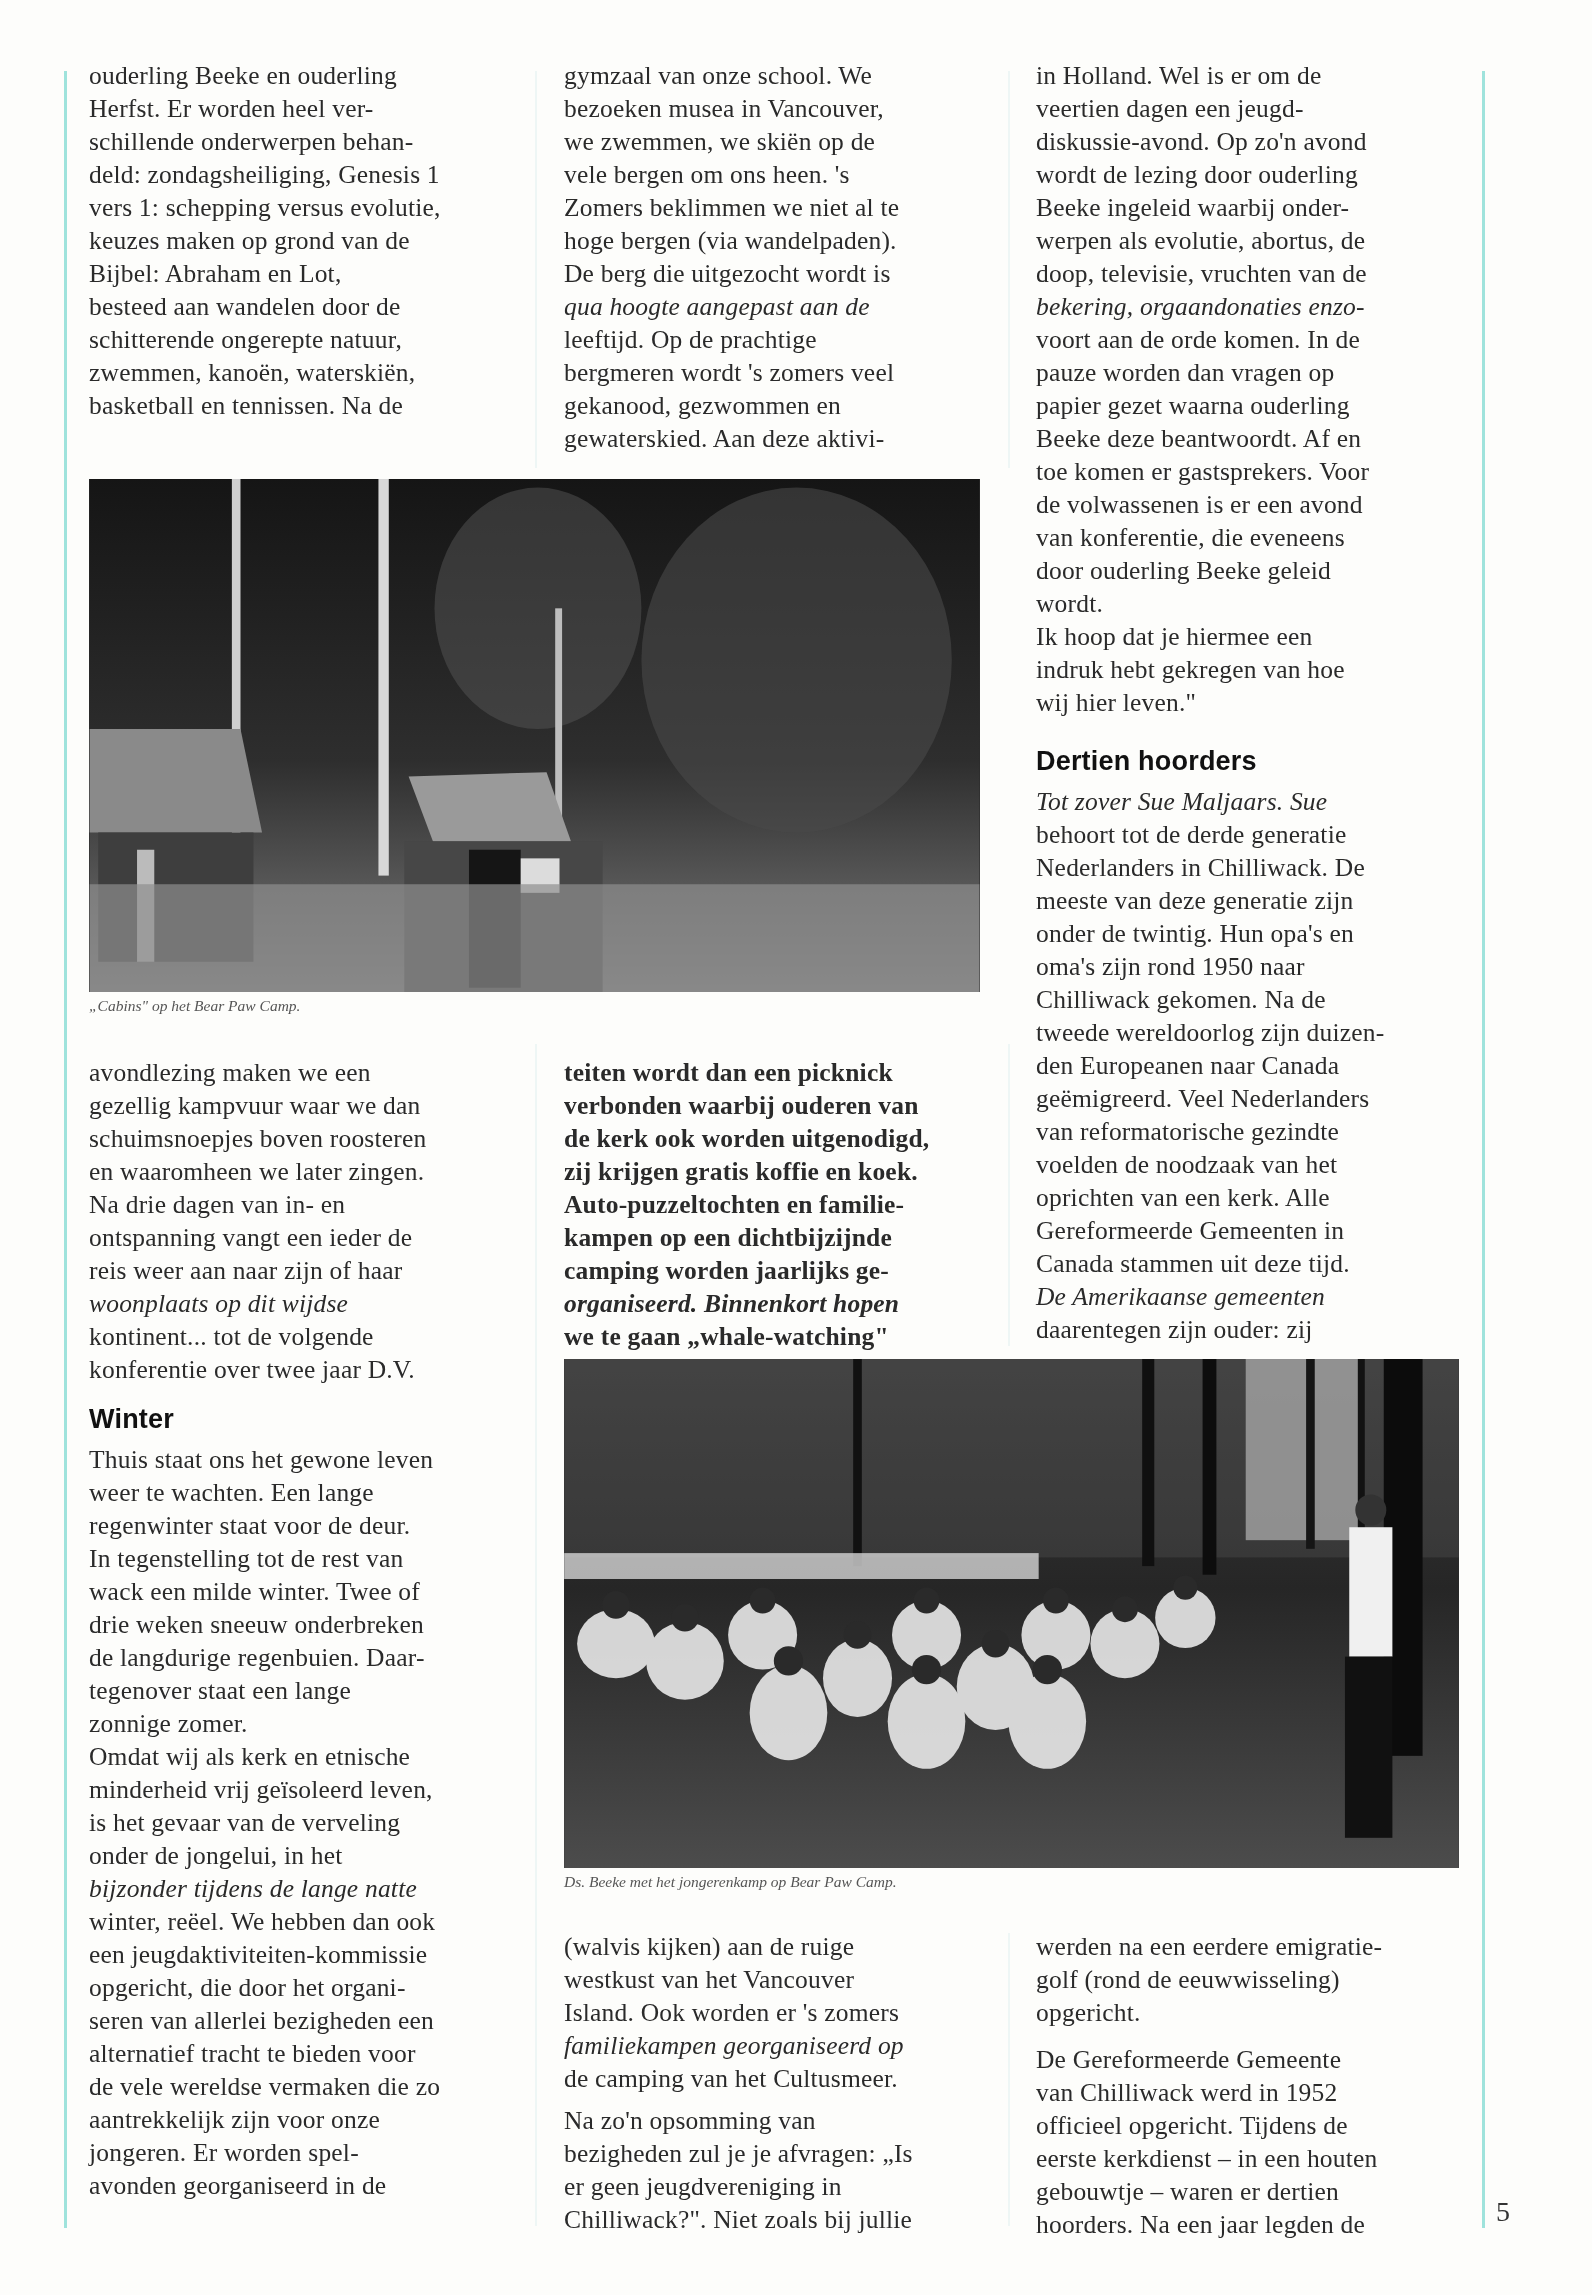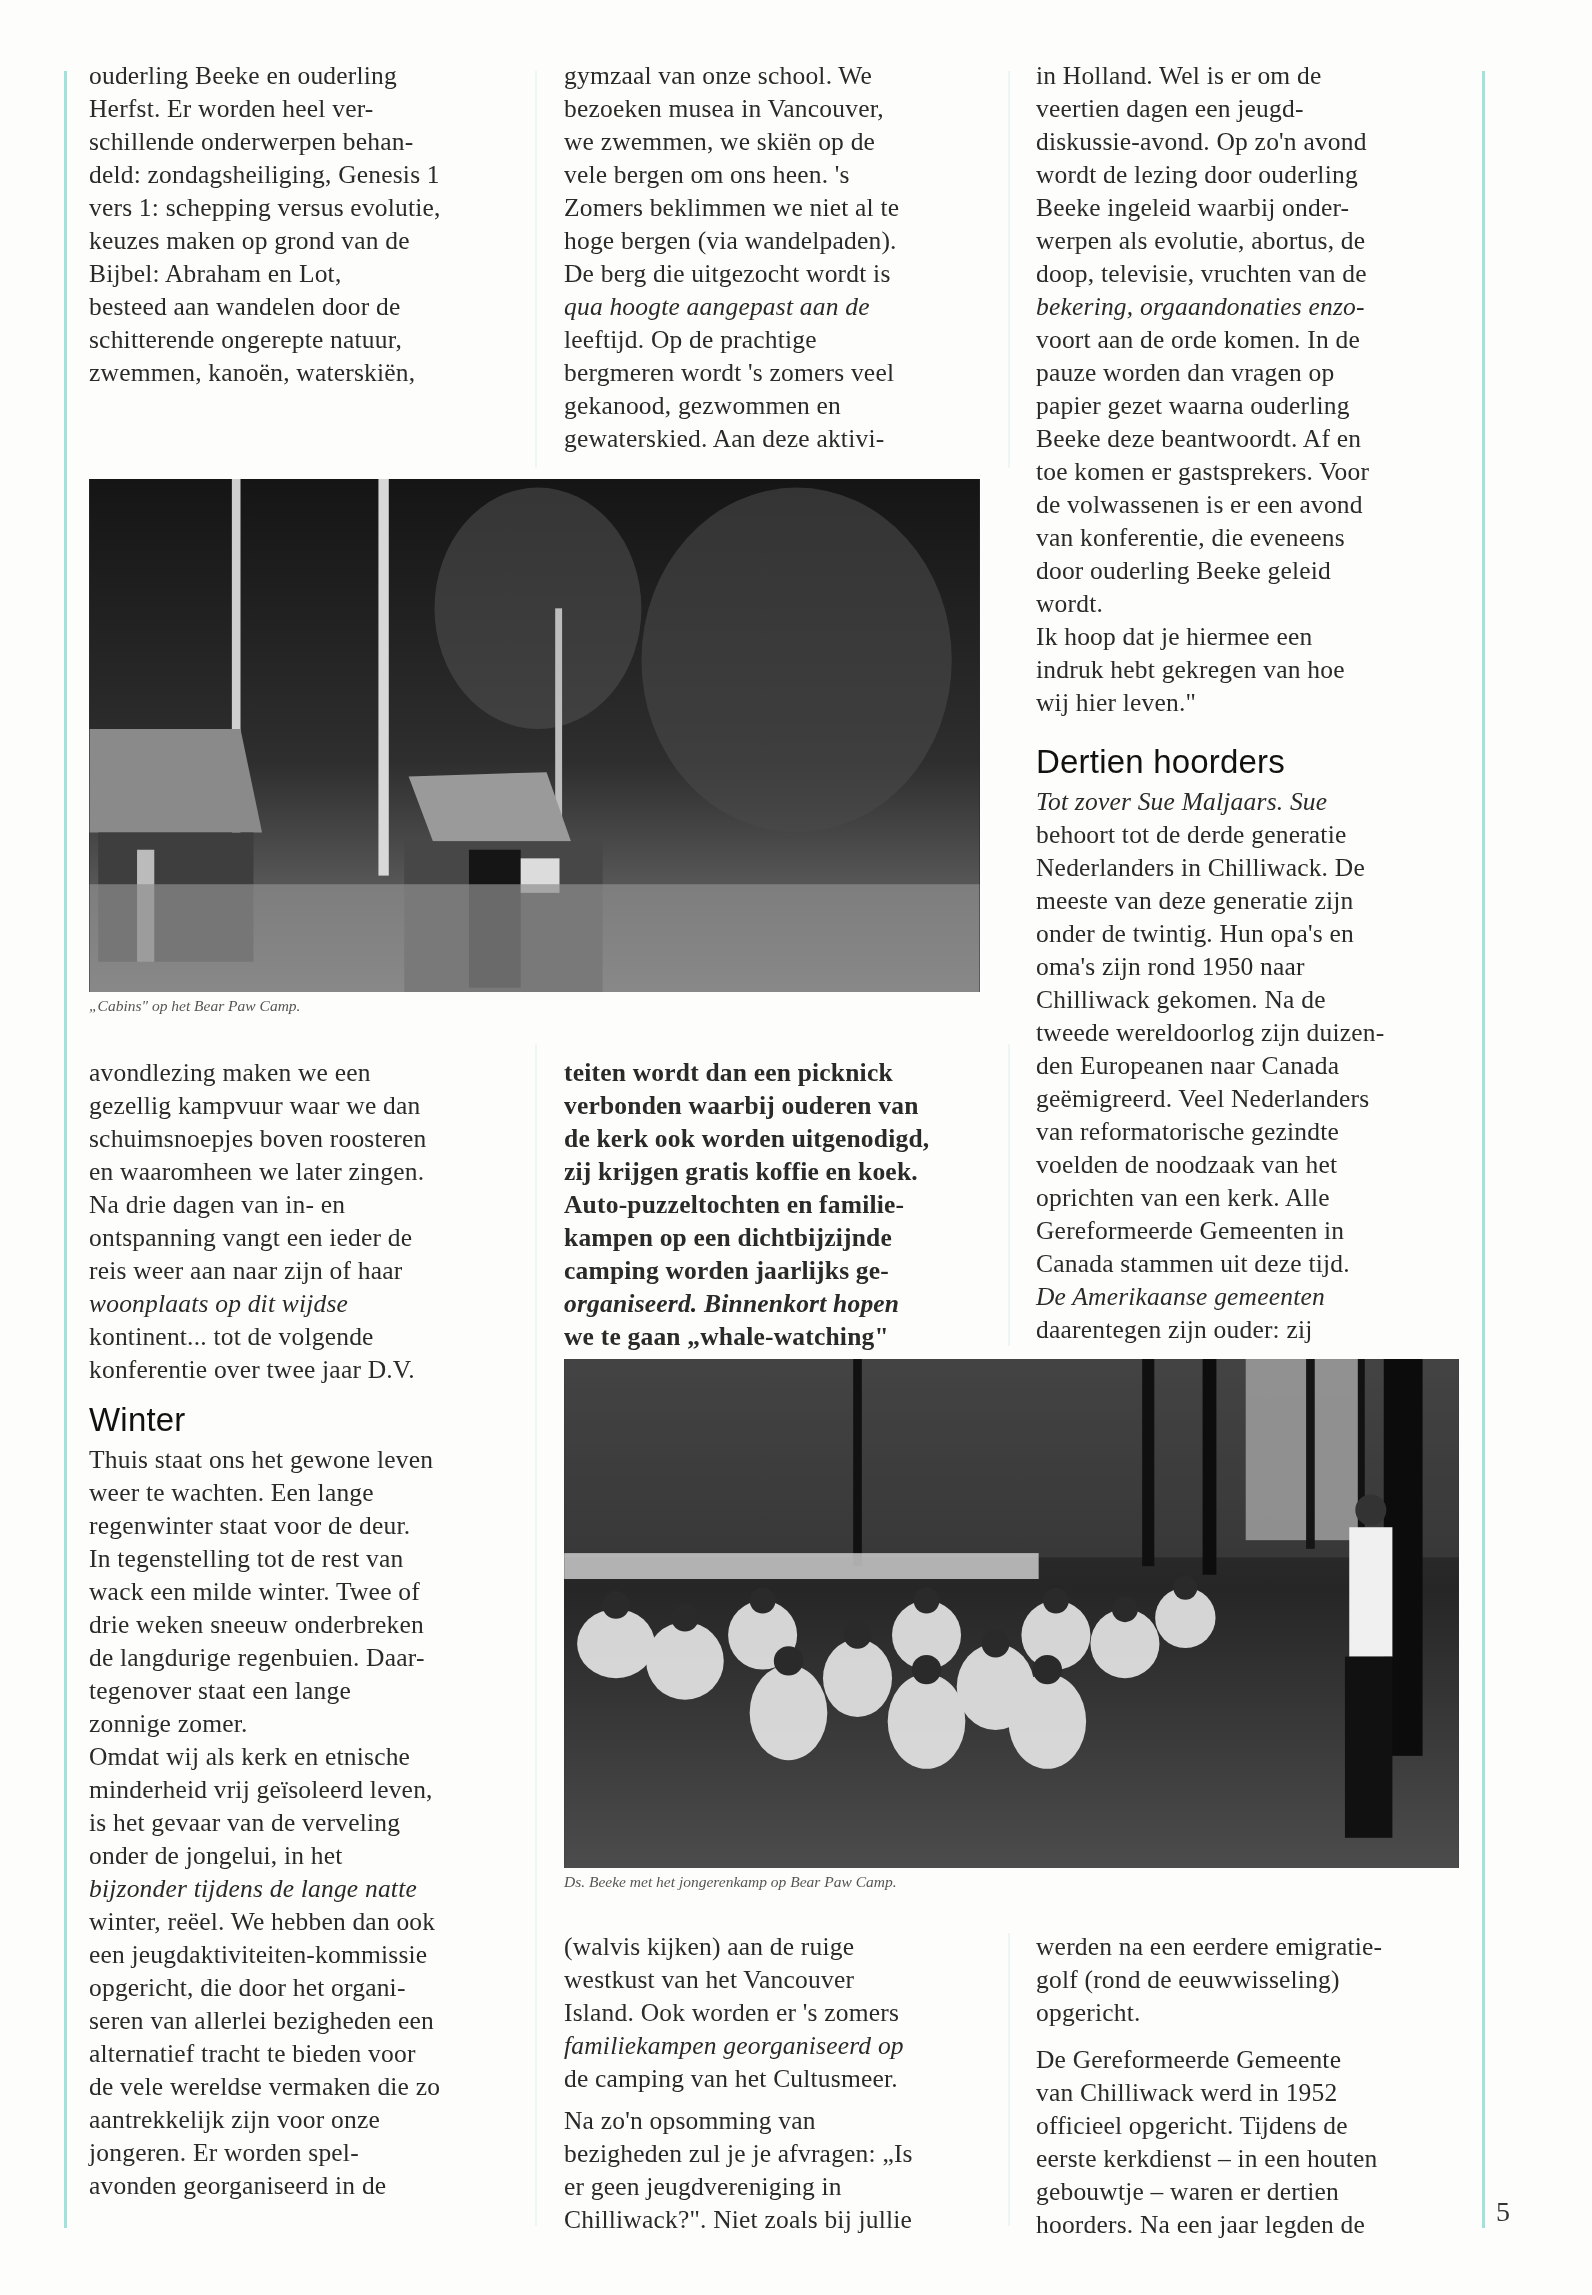--- a/index.html
+++ b/index.html
@@ -3,22 +3,22 @@
 <meta charset="utf-8">
 <style>
   html, body { margin: 0; padding: 0; background: #fdfdfb; }
   body { width: 1592px; height: 2295px; position: relative; overflow: hidden;
          font-family: "Liberation Serif", "DejaVu Serif", serif; color: #2a2a2a; }
   .rule { position: absolute; width: 2.6px; background: #9fe3dc; }
   .gutter { position: absolute; width: 1.7px; background: #eef6f5; }
   .block { position: absolute; font-size: 25.5px; line-height: 33px; letter-spacing: 0.2px; }
   .block span.line { display: block; white-space: nowrap; }
   .it { font-style: italic; }
-  .head { font-family: "Liberation Sans", "DejaVu Sans", sans-serif; font-weight: normal;
-          font-size: 33px; color: #111; margin: 17.3px 0 7px 0; display:block; }
+  .head { font-family: "Liberation Sans", "DejaVu Sans", sans-serif; font-weight: bold;
+          font-size: 27px; color: #111; margin: 17.3px 0 7px 0; display:block; }
   .photo { position: absolute; overflow: hidden; background: #2b2b2b; }
   .caption { position: absolute; font-style: italic; font-size: 15.5px; color: #555;
              font-family: "Liberation Serif", serif; white-space: nowrap; }
   .pagenum { position: absolute; font-size: 28px; color: #333; }
   svg { display: block; }
 </style>
 </head>
 <body>
 
 <div class="rule" style="left:64px; top:71px; height:2157px;"></div>
@@ -33,20 +33,21 @@
     <span class="line">ouderling Beeke en ouderling</span>
     <span class="line">Herfst. Er worden heel ver-</span>
     <span class="line">schillende onderwerpen behan-</span>
     <span class="line">deld: zondagsheiliging, Genesis 1</span>
     <span class="line">vers 1: schepping versus evolutie,</span>
     <span class="line">keuzes maken op grond van de</span>
     <span class="line">Bijbel: Abraham en Lot,</span>
     <span class="line">besteed aan wandelen door de</span>
     <span class="line">schitterende ongerepte natuur,</span>
     <span class="line">zwemmen, kanoën, waterskiën,</span>
+    <span class="line">basketball en tennissen. Na de</span>
   </div>
 
 <div class="block" style="left:564px; top:59px; width:440px;">
     <span class="line">gymzaal van onze school. We</span>
     <span class="line">bezoeken musea in Vancouver,</span>
     <span class="line">we zwemmen, we skiën op de</span>
     <span class="line">vele bergen om ons heen. 's</span>
     <span class="line">Zomers beklimmen we niet al te</span>
     <span class="line">hoge bergen (via wandelpaden).</span>
     <span class="line">De berg die uitgezocht wordt is</span>

